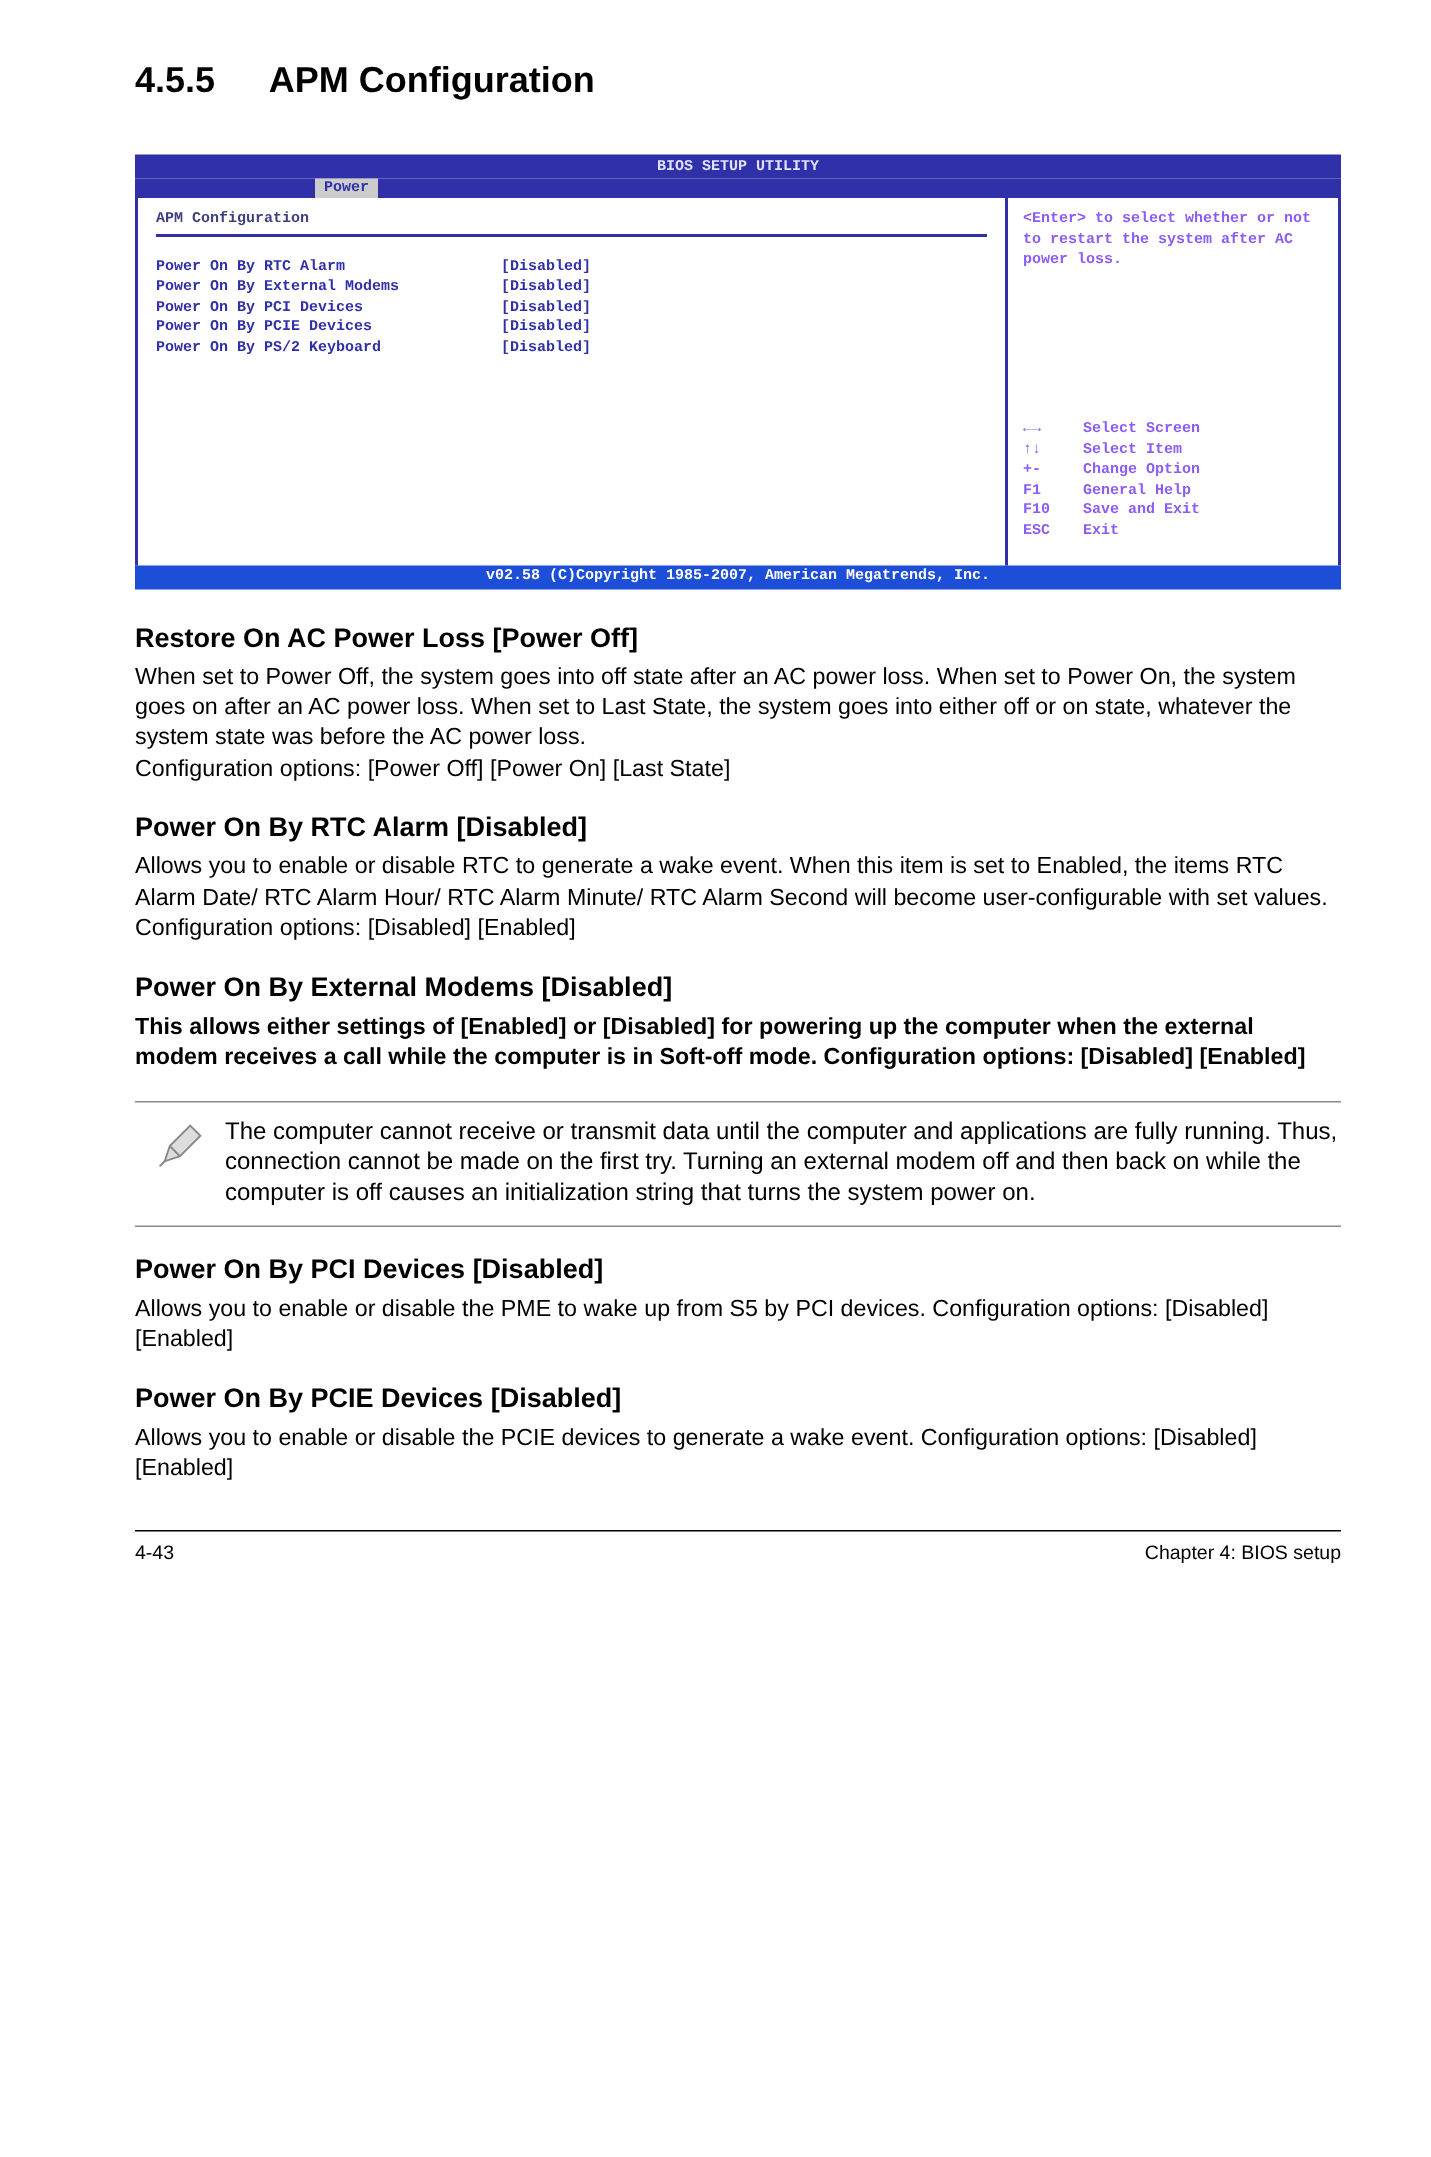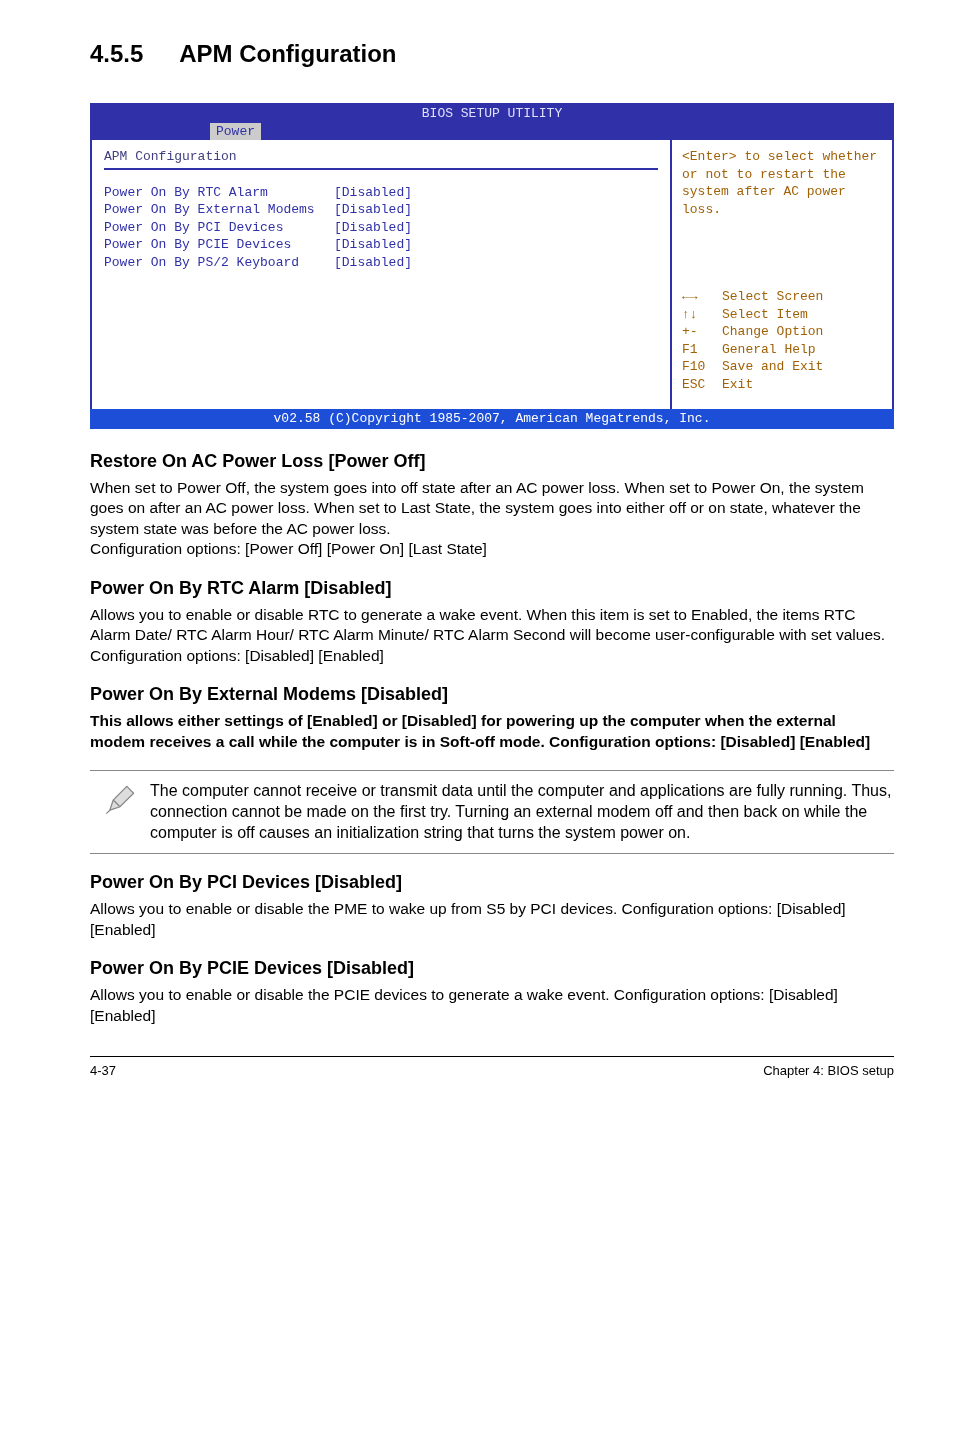--- a/index.html
+++ b/index.html
@@ -18,22 +18,22 @@
       font-size: 24px;
       font-weight: bold;
       margin-bottom: 18px;
     }
     .section-number {
       margin-right: 30px;
     }
     .bios-box {
       width: 100%;
       font-family: "Courier New", monospace;
-      font-size: 13px;
-      font-weight: normal;
+      font-size: 10px;
+      font-weight: bold;
       margin-bottom: 22px;
       line-height: 1.35;
       margin-top: 35px;
     }
     .bios-header {
       background: #3030a8;
       color: #e0e0ff;
       text-align: center;
       padding: 2px 0 0 0;
     }
@@ -70,21 +70,21 @@
     .bios-row {
       display: flex;
       white-space: pre;
     }
     .bios-label {
       width: 230px;
     }
     .bios-right {
       width: 220px;
       padding: 8px 10px 16px 10px;
-      color: #a16207;
+      color: #8b5cf6;
       display: flex;
       flex-direction: column;
       justify-content: space-between;
     }
     .bios-help-top {
       min-height: 130px;
     }
     .bios-keys {
       margin-top: 10px;
     }
@@ -219,15 +219,15 @@
   <div class="note-text">The computer cannot receive or transmit data until the computer and applications are fully running. Thus, connection cannot be made on the first try. Turning an external modem off and then back on while the computer is off causes an initialization string that turns the system power on.</div>
 </div>
 
 <div class="sub-heading">Power On By PCI Devices [Disabled]</div>
 <div class="body-text" style="white-space: pre-line;">Allows you to enable or disable the PME to wake up from S5 by PCI devices. Configuration options: [Disabled] [Enabled]</div>
 
 <div class="sub-heading">Power On By PCIE Devices [Disabled]</div>
 <div class="body-text" style="white-space: pre-line;">Allows you to enable or disable the PCIE devices to generate a wake event. Configuration options: [Disabled] [Enabled]</div>
 
 <div class="page-footer">
-  <span>4-37</span>
+  <span>4-43</span>
   <span>Chapter 4: BIOS setup</span>
 </div>
 
 </body></html>

